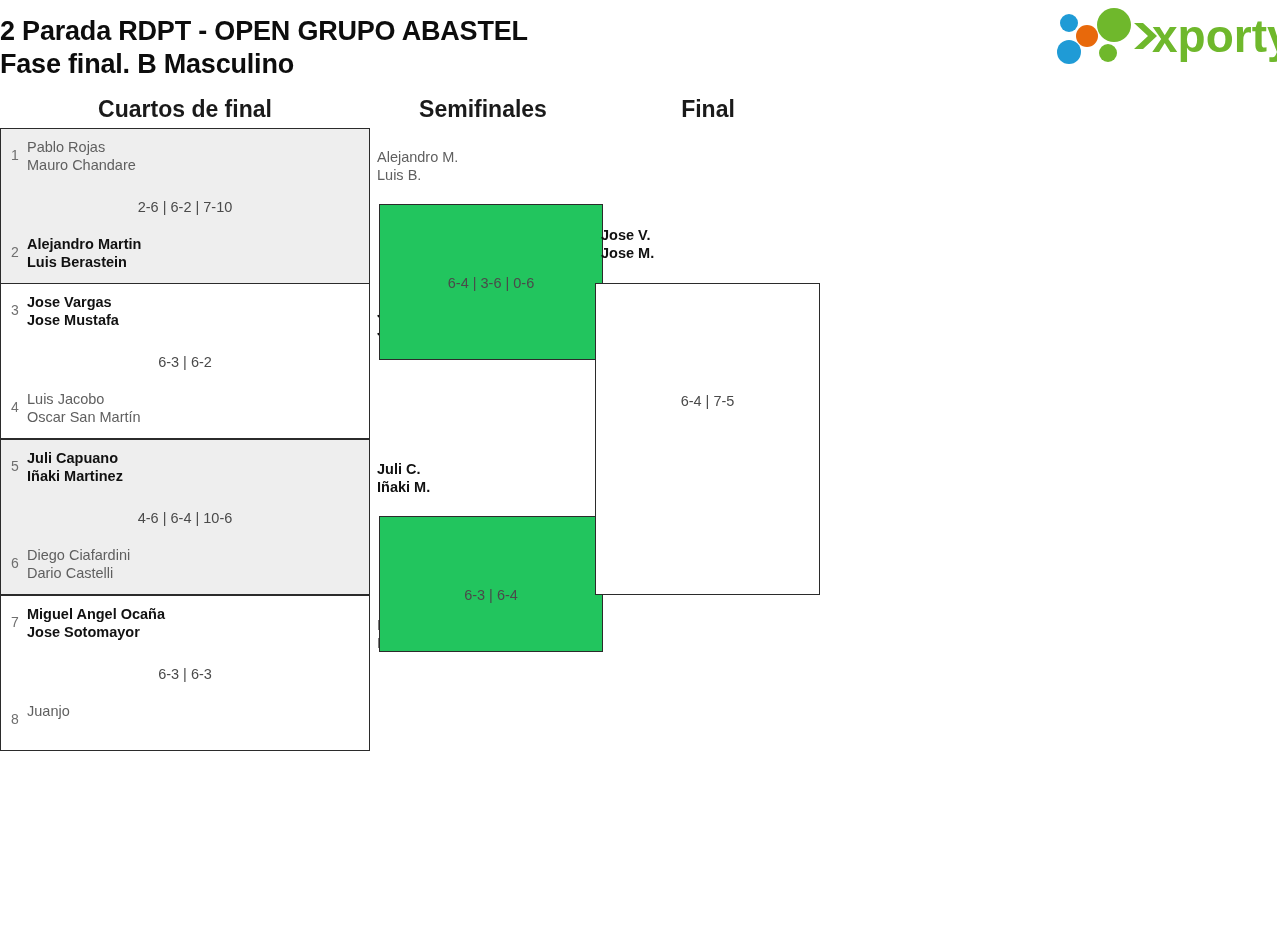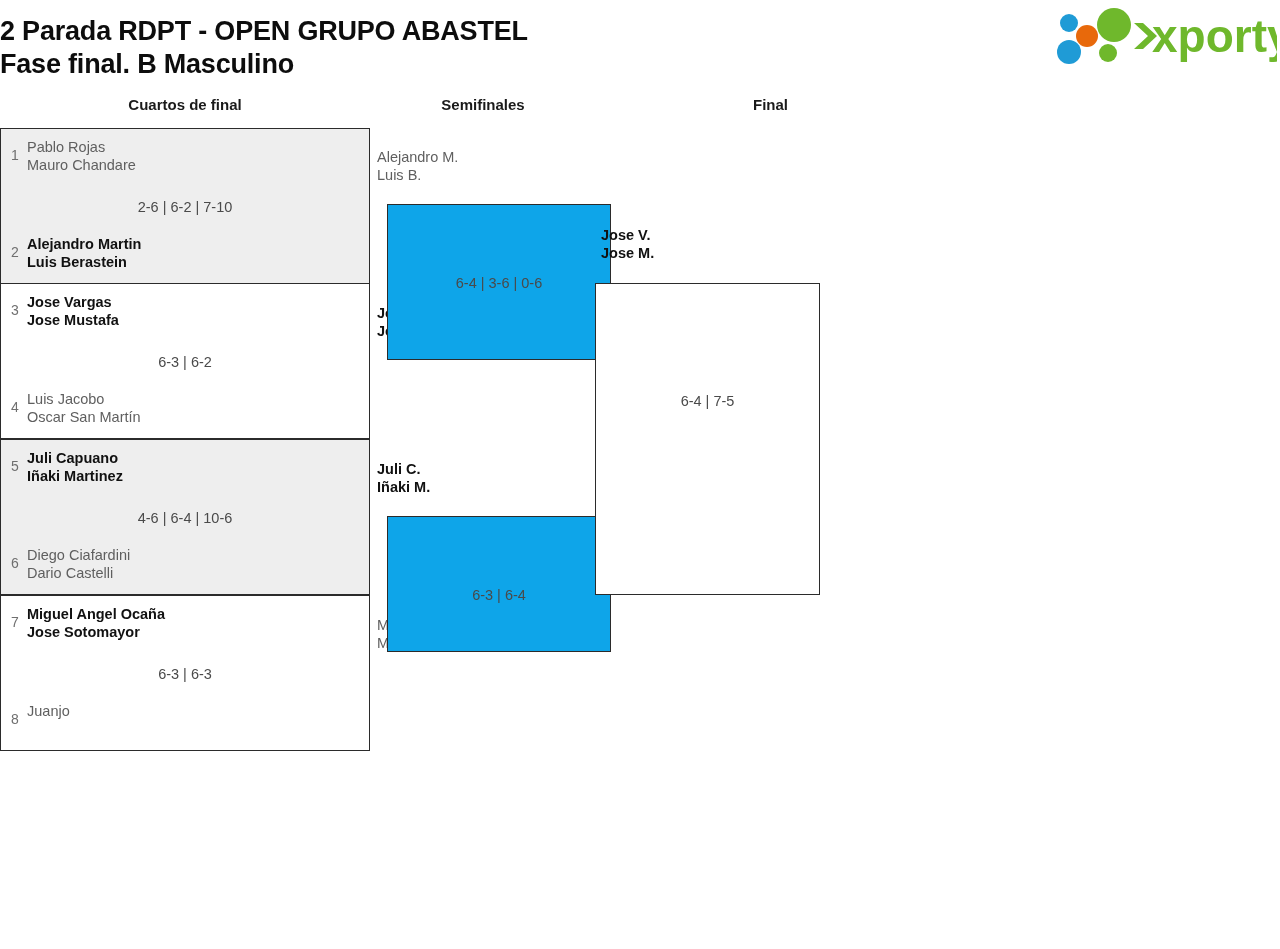--- a/index.html
+++ b/index.html
@@ -18,26 +18,26 @@
     font-size: 27px; font-weight: 700; line-height: 33px;
     letter-spacing: -0.2px; color: #0d0d0d; white-space: nowrap;
   }
   .title-line.l1 { padding-top: 15px; }
 
   .logo { position: absolute; left: 1052px; top: 6px; width: 225px; height: 60px; }
   .logo svg { display: block; }
 
   
   .col-head {
-    position: absolute; top: 96px; font-size: 15px; font-weight: 600;
+    position: absolute; top: 96px; font-size: 23px; font-weight: 600;
     color: #1a1a1a; text-align: center; white-space: nowrap;
   }
   .col-head.qf   { left: 60px;  width: 250px; }
   .col-head.sf   { left: 383px; width: 200px; }
-  .col-head.fin  { left: 628px; width: 160px; text-align: right; }
+  .col-head.fin  { left: 628px; width: 160px; }
 
   
   .qf-box {
     position: absolute; left: 0px; width: 370px; height: 156px;
     border: 1px solid #2b2b2b; background: #ffffff;
   }
   .qf-box.shaded { background: #eeeeee; }
   .qf-box.b1 { top: 128px; }
   .qf-box.b2 { top: 283px; }
   .qf-box.b3 { top: 439px; }
@@ -71,22 +71,22 @@
     position: absolute; font-size: 14.5px; line-height: 18px; white-space: nowrap;
   }
   .sf-name .ln { display: block; }
   .sf-n1 { left: 377px; top: 148px; }
   .sf-n2 { left: 377px; top: 304px; }
   .sf-n3 { left: 377px; top: 460px; }
   .sf-n4 { left: 377px; top: 616px; }
 
   
   .sf-box {
-    position: absolute; left: 387px; width: 224px;
-    border: 1px solid #2b2b2b; background: #0ea5e9;
+    position: absolute; left: 379px; width: 224px;
+    border: 1px solid #2b2b2b; background: #22c55e;
   }
   .sf-box.s1 { top: 204px; height: 156px; }
   .sf-box.s2 { top: 516px; height: 136px; }
   .sf-box .score { top: 70px; }
 
   
   .fin-name {
     position: absolute; font-size: 14.5px; line-height: 18px; white-space: nowrap;
   }
   .fin-name .ln { display: block; }

